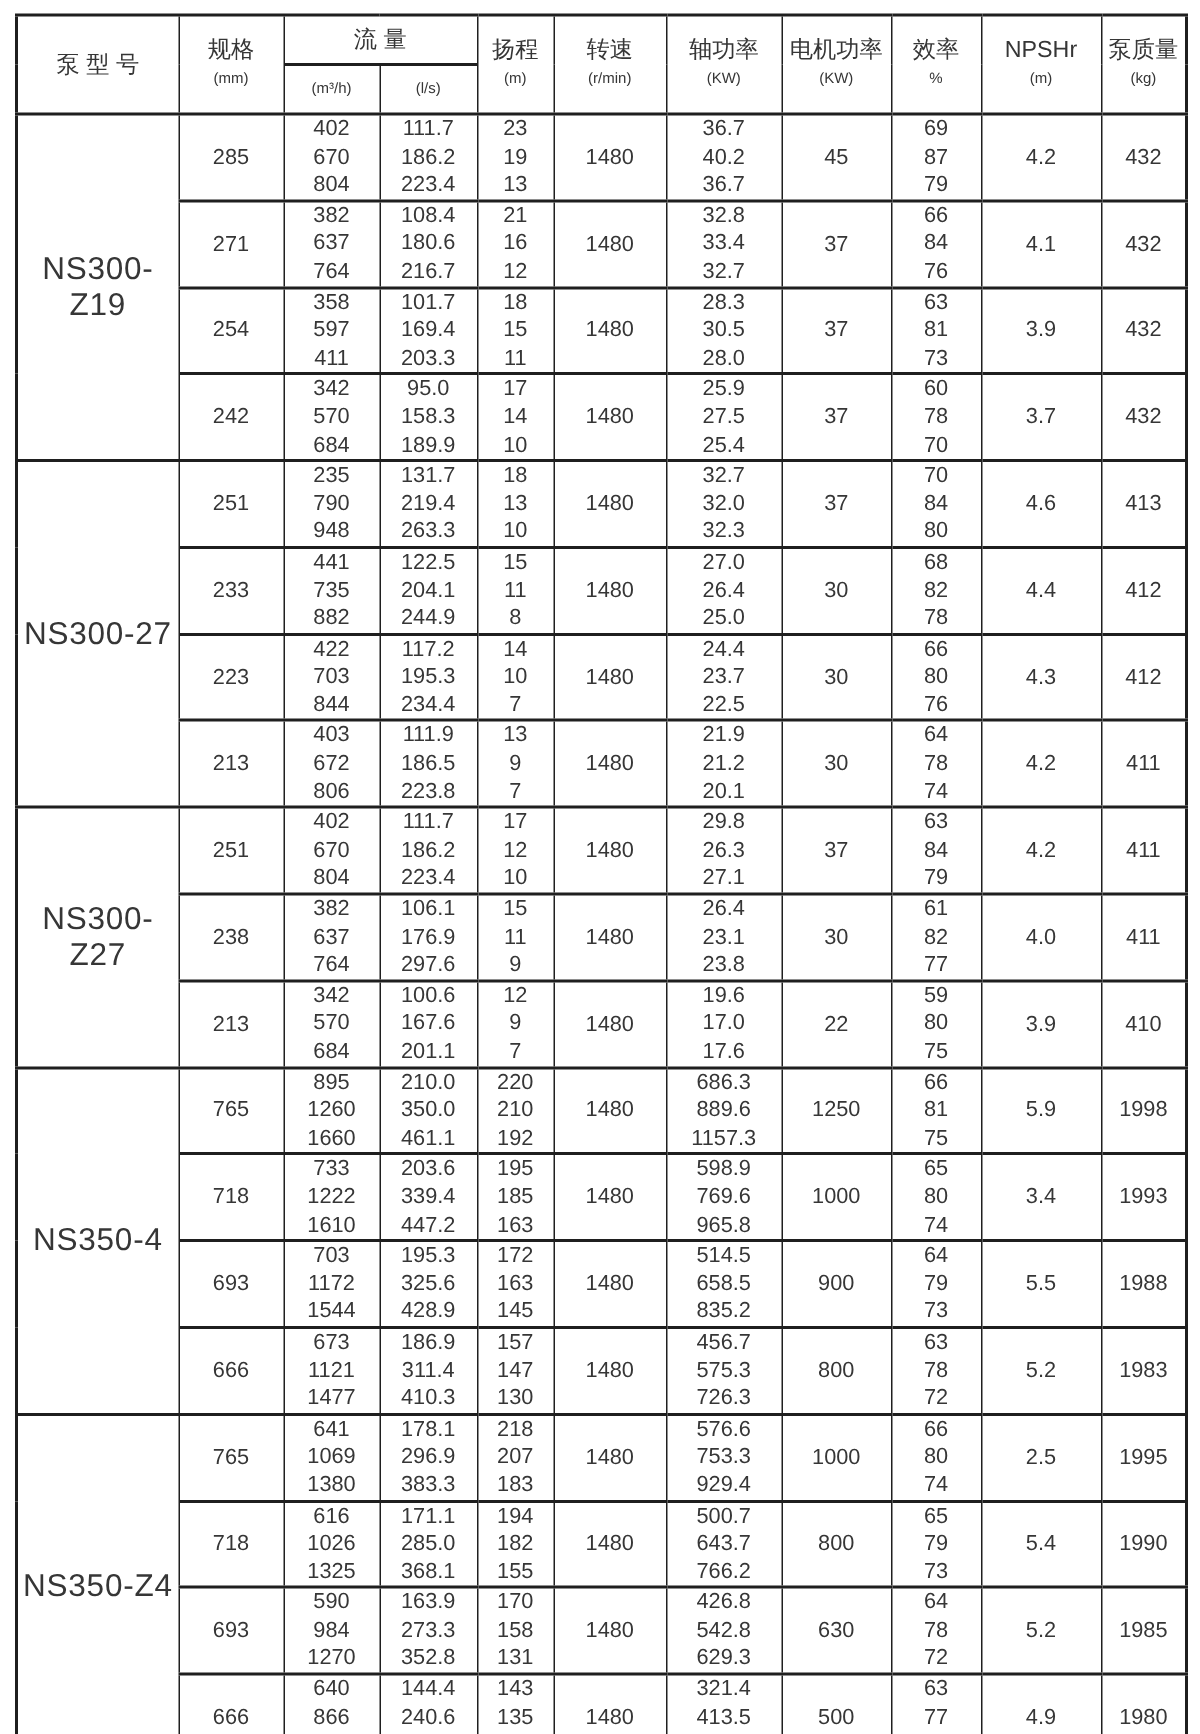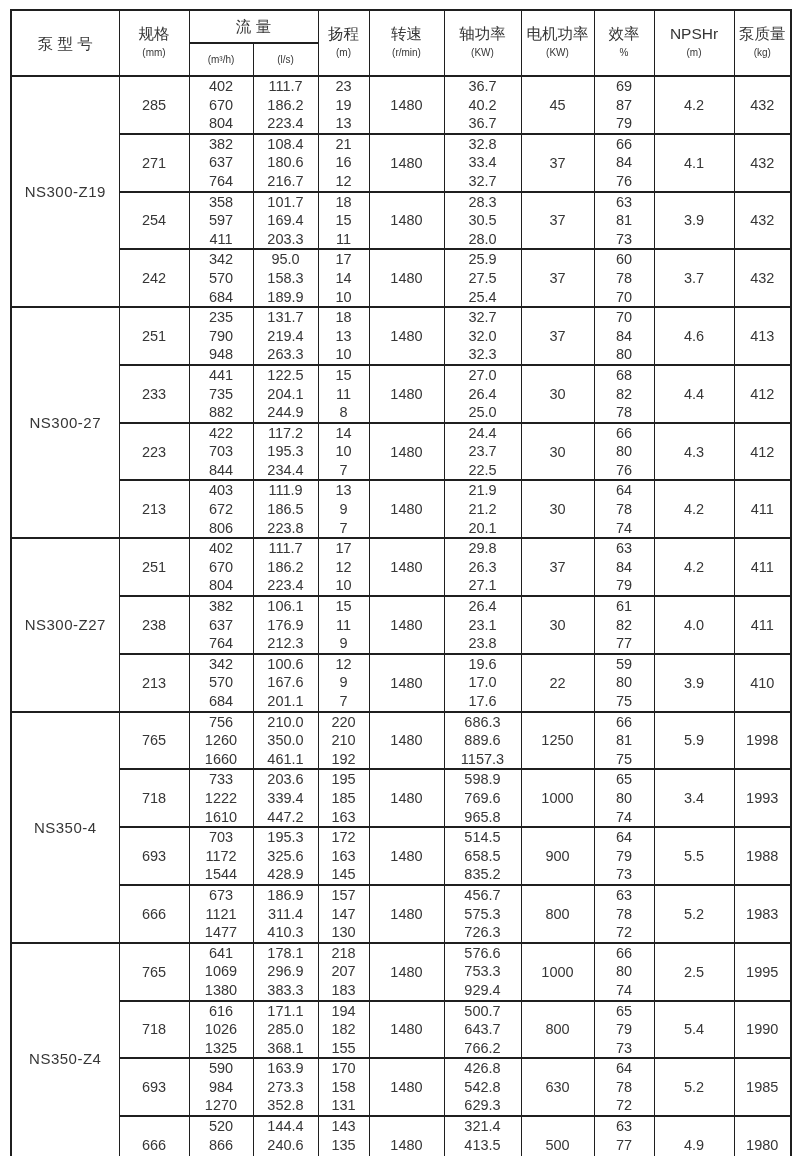--- a/index.html
+++ b/index.html
@@ -37,21 +37,21 @@
   thead th {
     font-weight: normal;
     font-size: 15.5px;
     line-height: 19px;
   }
   thead tr.hdr-top { height: 33px; }
   thead tr.hdr-sub { height: 33px; }
   thead .unit-line { font-size: 10px; }
   tbody tr { height: 56px; }
   td.model-cell {
-    font-size: 15px;
+    font-size: 21px;
     letter-spacing: 0.5px;
   }
   td.spec-cell, td.single-cell {
     font-size: 14.5px;
   }
   td.multi-cell { vertical-align: middle; }
   td.multi-cell .line {
     height: 18.6px;
     line-height: 18.6px;
     font-size: 14.5px;
@@ -413,21 +413,21 @@
         <tr>
           <td class="spec-cell">238</td>
           <td class="multi-cell">
             <div class="line">382</div>
             <div class="line">637</div>
             <div class="line">764</div>
           </td>
           <td class="multi-cell">
             <div class="line">106.1</div>
             <div class="line">176.9</div>
-            <div class="line">212.3</div>
+            <div class="line">297.6</div>
           </td>
           <td class="multi-cell">
             <div class="line">15</div>
             <div class="line">11</div>
             <div class="line">9</div>
           </td>
           <td class="single-cell">1480</td>
           <td class="multi-cell">
             <div class="line">26.4</div>
             <div class="line">23.1</div>
@@ -471,21 +471,21 @@
             <div class="line">80</div>
             <div class="line">75</div>
           </td>
           <td class="single-cell">3.9</td>
           <td class="single-cell">410</td>
         </tr>
         <tr>
           <td rowspan="4" class="model-cell">NS350-4</td>
           <td class="spec-cell">765</td>
           <td class="multi-cell">
-            <div class="line">756</div>
+            <div class="line">895</div>
             <div class="line">1260</div>
             <div class="line">1660</div>
           </td>
           <td class="multi-cell">
             <div class="line">210.0</div>
             <div class="line">350.0</div>
             <div class="line">461.1</div>
           </td>
           <td class="multi-cell">
             <div class="line">220</div>
@@ -696,21 +696,21 @@
             <div class="line">64</div>
             <div class="line">78</div>
             <div class="line">72</div>
           </td>
           <td class="single-cell">5.2</td>
           <td class="single-cell">1985</td>
         </tr>
         <tr>
           <td class="spec-cell">666</td>
           <td class="multi-cell">
-            <div class="line">520</div>
+            <div class="line">640</div>
             <div class="line">866</div>
             <div class="line">1141</div>
           </td>
           <td class="multi-cell">
             <div class="line">144.4</div>
             <div class="line">240.6</div>
             <div class="line">316.9</div>
           </td>
           <td class="multi-cell">
             <div class="line">143</div>

